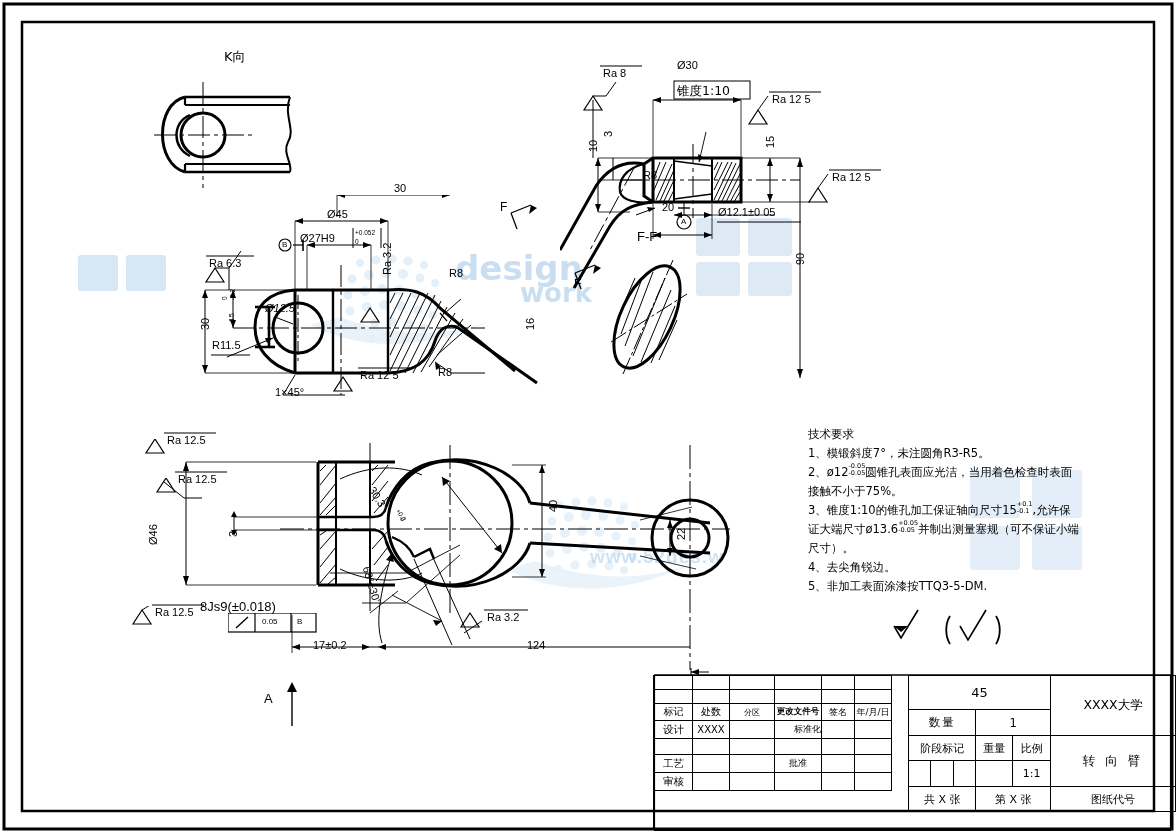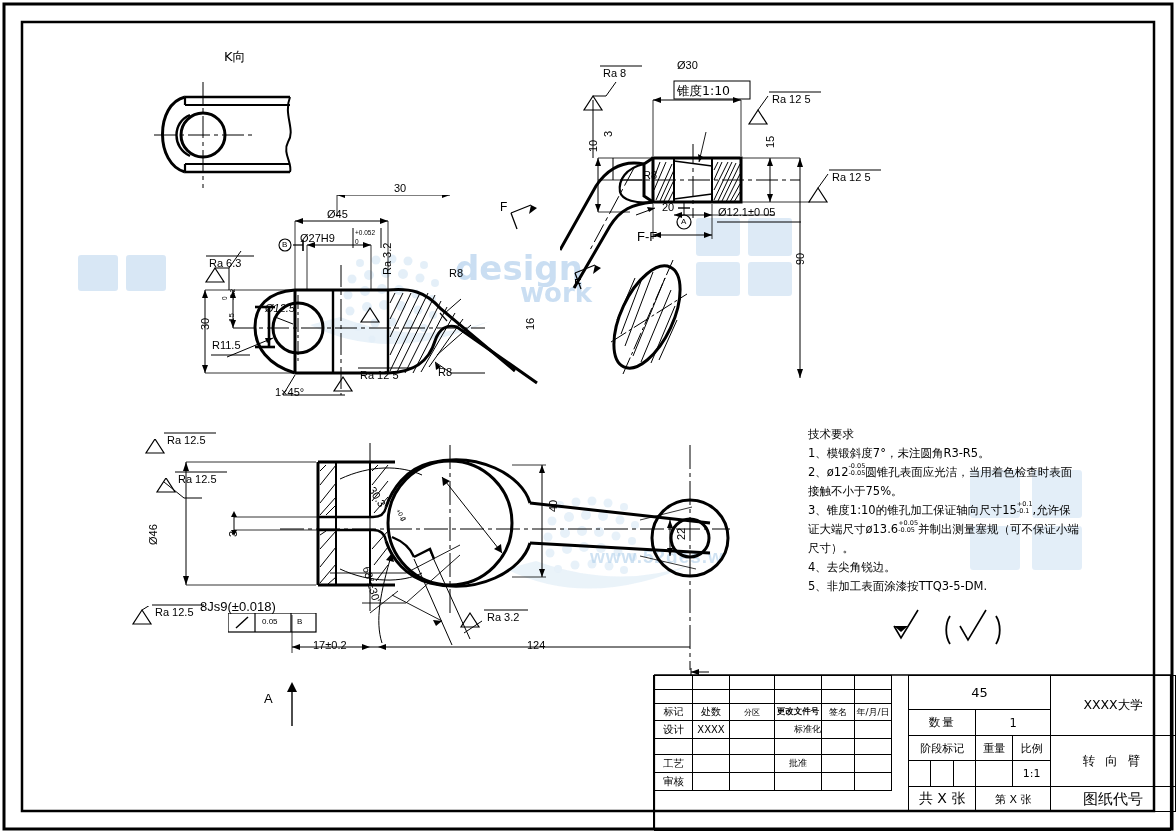--- a/index.html
+++ b/index.html
@@ -727,23 +727,23 @@
       <td rowspan="2" style="font-size:12.5px;letter-spacing:3px;">转 向 臂</td>
     </tr>
     <tr>
       <td style="width:18px;height:25px;"></td>
       <td style="width:18px;"></td>
       <td style="width:18px;"></td>
       <td></td>
       <td style="font-size:11px;">1:1</td>
     </tr>
     <tr>
-      <td colspan="3" style="height:24px;font-size:14px;">共 X 张</td>
+      <td colspan="3" style="height:24px;font-size:11px;">共 X 张</td>
       <td colspan="2" style="font-size:11px;">第 X 张</td>
-      <td style="font-size:15px;border-radius:10px;">图纸代号</td>
+      <td style="font-size:11px;border-radius:10px;">图纸代号</td>
     </tr>
   </tbody>
     </table>
   <svg class="abs" style="left:653px;top:648px;" width="520" height="185">
     <g stroke="#000" fill="none">
       <path d="M1 27 L1 182" stroke-width="2.2"></path>
       <path d="M1 182 L518 182" stroke-width="2.2"></path>
       <path d="M518 27 L518 182" stroke-width="2.2"></path>
       <path d="M1 27 L518 27" stroke-width="1.6"></path>
       <path d="M38 20 L38 28" stroke-width="1"></path>

